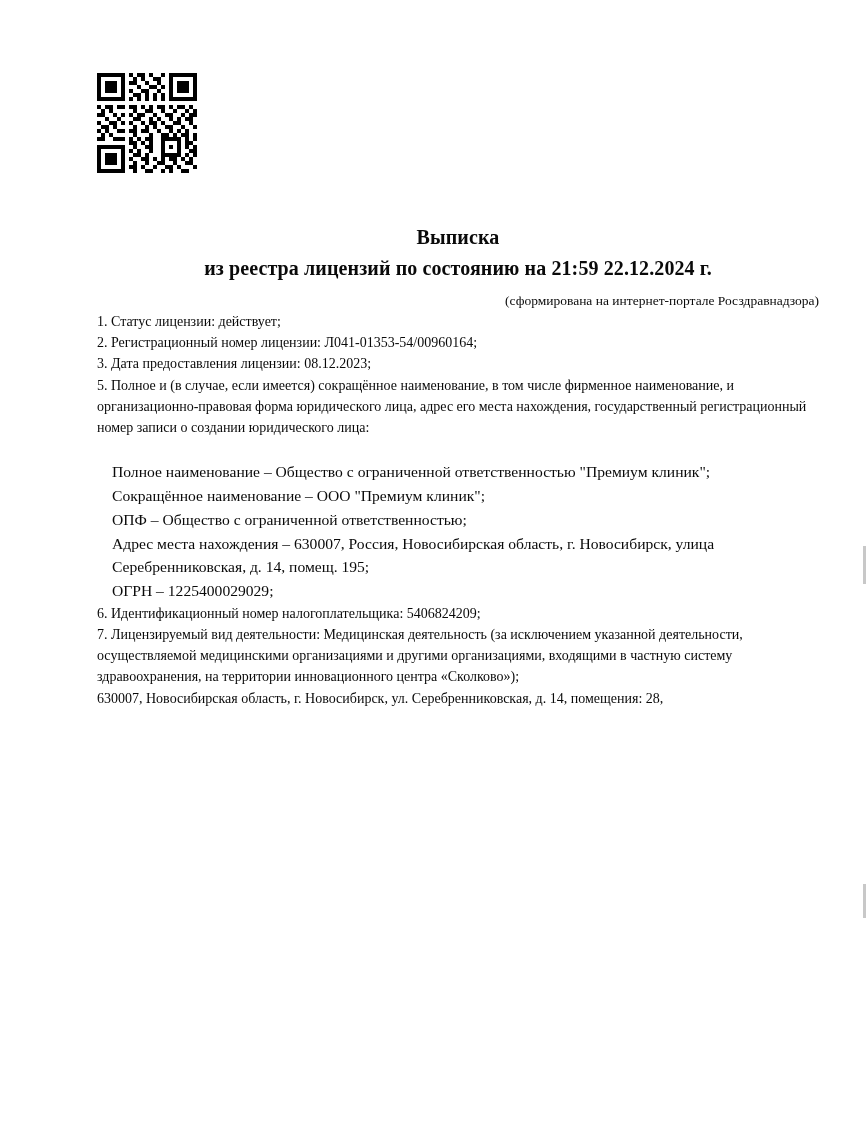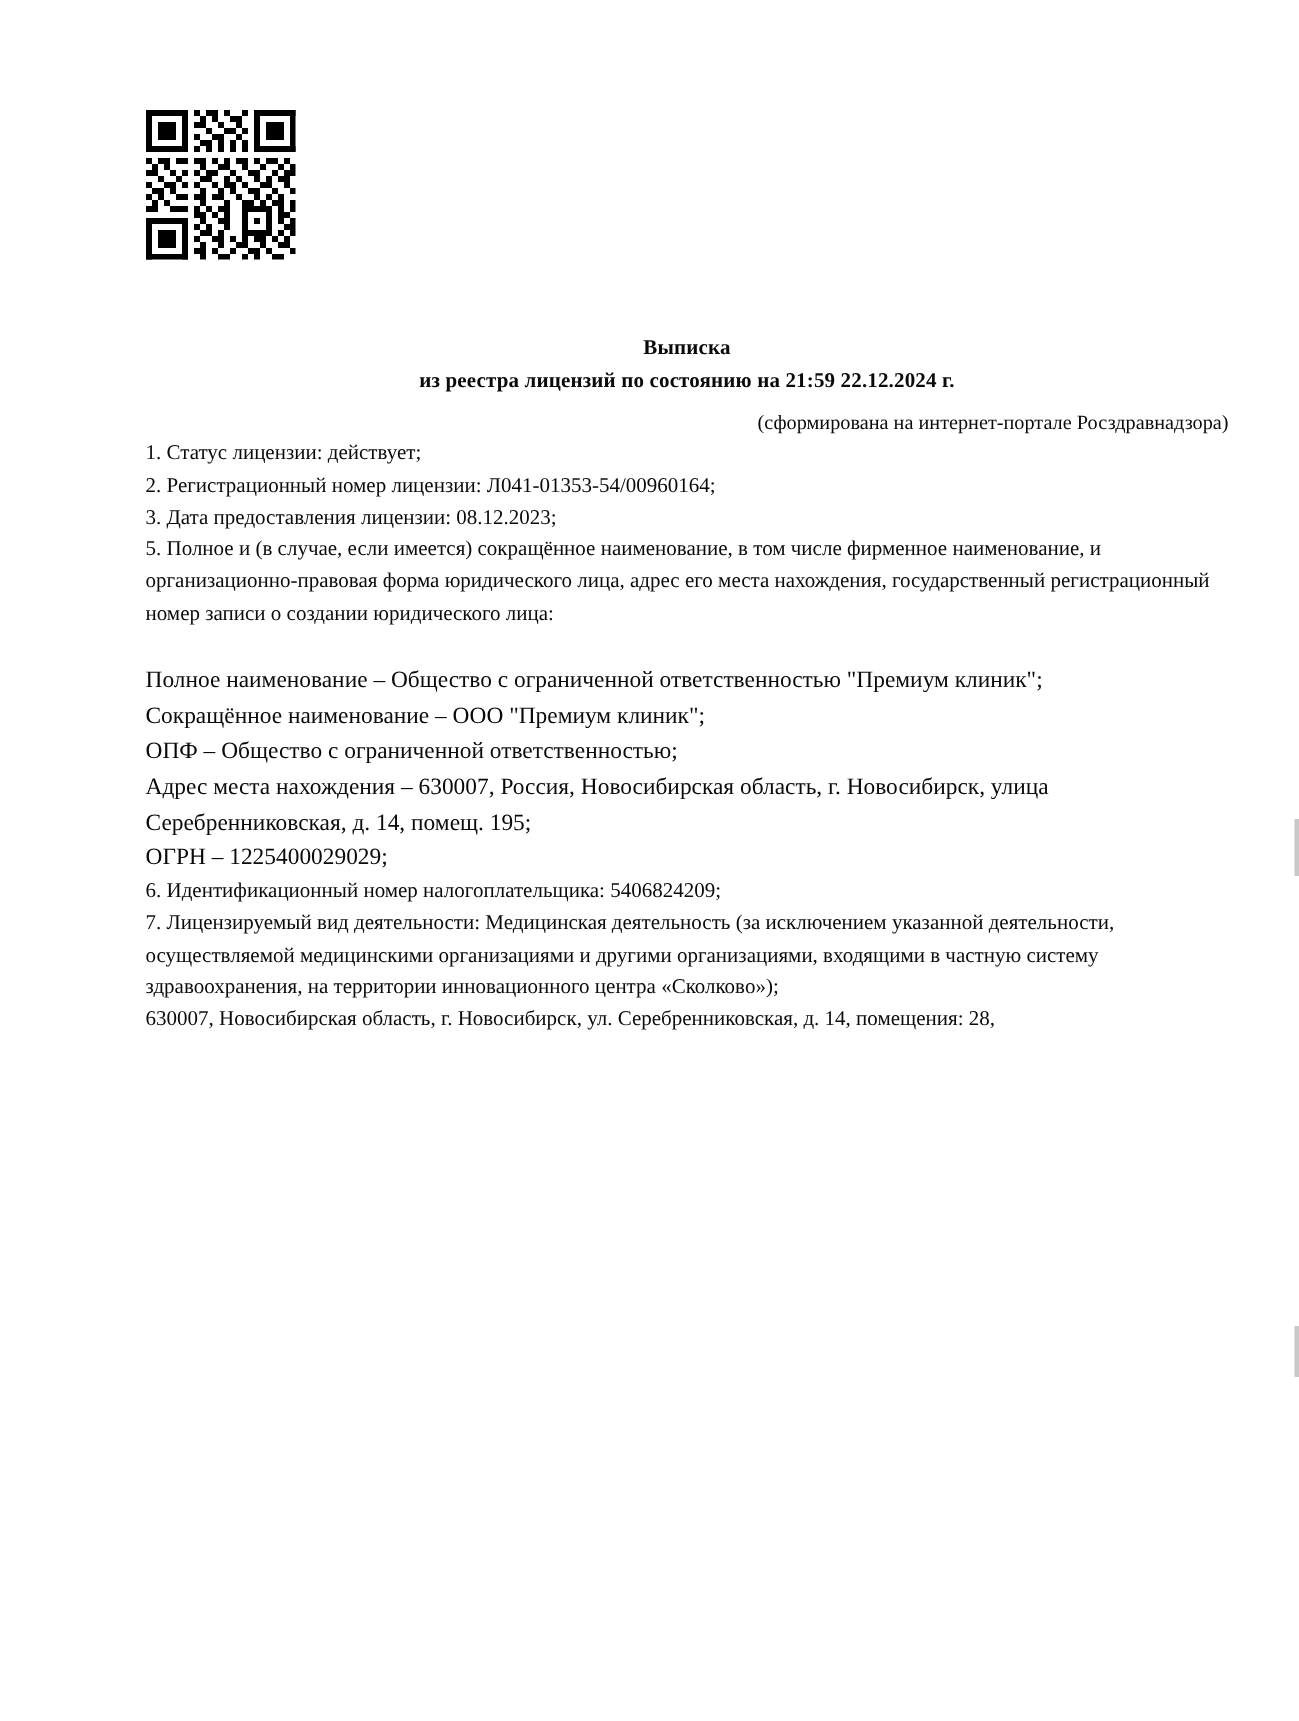--- a/index.html
+++ b/index.html
@@ -29,39 +29,40 @@
   .qr-wrap svg { display: block; }
   .doc-body {
     position: absolute;
     left: 97px;
     top: 222px;
     width: 722px;
   }
   .title {
     text-align: center;
     font-weight: bold;
-    font-size: 14px;
+    font-size: 20px;
     line-height: 1.55;
     letter-spacing: 0.1px;
   }
   .subnote {
     margin-top: 8px;
     text-align: right;
     font-size: 13.5px;
     line-height: 1.4;
   }
   .para {
     font-size: 14px;
     line-height: 1.52;
     text-align: left;
   }
   .block-lines {
     margin-top: 22px;
     font-size: 15.6px;
     line-height: 1.52;
+    margin-left: 15px;
   }
   .block-lines div { white-space: normal; }
   .sep-line {
     position: absolute;
     right: 0;
     width: 3px;
     background: #c8c8c8;
   }
   .sep-1 { top: 546px; height: 38px; }
   .sep-2 { top: 884px; height: 34px; }

